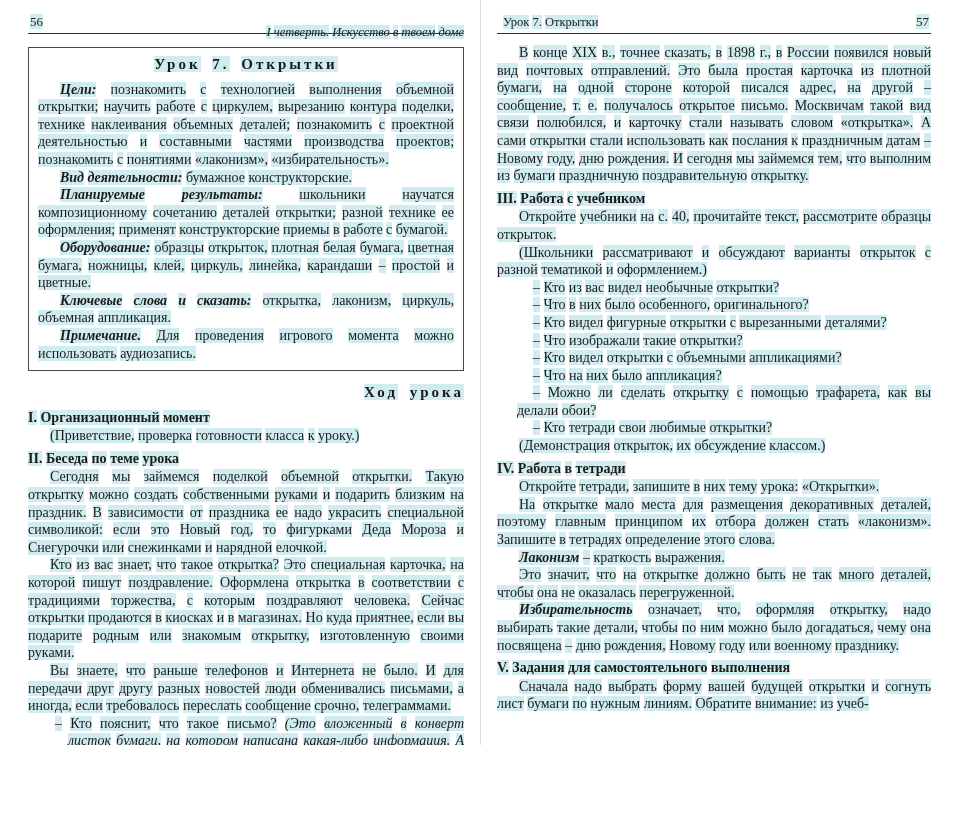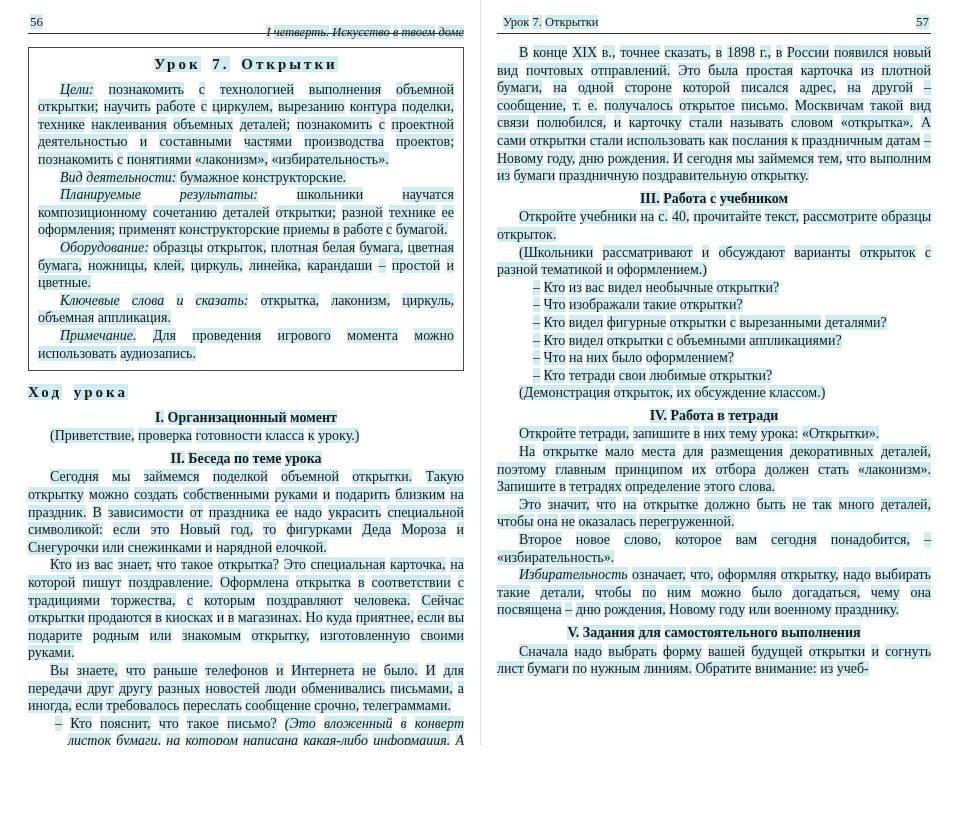--- a/index.html
+++ b/index.html
@@ -21,27 +21,27 @@
   .head-right .num { right:2px;padding-left:32px; }
   .head-right .run { position:absolute; left:6px; top:1px; }
 
   .body-text { font-size:14px; line-height:17.6px; text-align:justify; }
 
   .lesson-box { margin-top:13px; border:1px solid #474747; padding:5px 9px 8px 9px; }
   .lesson-title { text-align:center; text-indent:0; font-weight:bold; font-size:15px;
     letter-spacing:3px; word-spacing:5px; margin:3px 0 7px 0; }
 
   p { text-indent:22px; }
-  .bi { font-weight:normal; font-style:italic;margin-top:36px; }
+  .bi { font-weight:bold; font-style:italic;margin-top:36px; }
   .it { font-style:italic; }
 
-  .course-heading { text-align:left; text-indent:0; font-weight:bold; font-size:15px;
+  .course-heading { text-align:right; text-indent:0; font-weight:bold; font-size:15px;
     letter-spacing:3px; word-spacing:5px; margin:13px 0 7px 0; }
 
-  .sec-h { font-weight:bold; text-indent:0; text-align:center; margin:5px 0 1px 0; }
+  .sec-h { font-weight:bold; text-indent:0; text-align:left; margin:5px 0 1px 0; }
 
   .q { padding-left:20px; text-indent:16px; }
   .q-ans { padding-left:40px; text-indent:-13px; }
 
   
   .w { background:rgba(104,192,205,0.30); }
 </style>
 </head>
 <body>
 
@@ -88,32 +88,34 @@
 
     <div class="body-text" style="margin-top:10px;">
       <p><span class="w">В</span> <span class="w">конце</span> <span class="w">XIX</span> <span class="w">в.,</span> <span class="w">точнее</span> <span class="w">сказать,</span> <span class="w">в</span> <span class="w">1898</span> <span class="w">г.,</span> <span class="w">в</span> <span class="w">России</span> <span class="w">появился</span> <span class="w">новый</span> <span class="w">вид</span> <span class="w">почтовых</span> <span class="w">отправлений.</span> <span class="w">Это</span> <span class="w">была</span> <span class="w">простая</span> <span class="w">карточка</span> <span class="w">из</span> <span class="w">плотной</span> <span class="w">бумаги,</span> <span class="w">на</span> <span class="w">одной</span> <span class="w">стороне</span> <span class="w">которой</span> <span class="w">писался</span> <span class="w">адрес,</span> <span class="w">на</span> <span class="w">другой</span> <span class="w">–</span> <span class="w">сообщение,</span> <span class="w">т.</span> <span class="w">е.</span> <span class="w">получалось</span> <span class="w">открытое</span> <span class="w">письмо.</span> <span class="w">Москвичам</span> <span class="w">такой</span> <span class="w">вид</span> <span class="w">связи</span> <span class="w">полюбился,</span> <span class="w">и</span> <span class="w">карточку</span> <span class="w">стали</span> <span class="w">называть</span> <span class="w">словом</span> <span class="w">«открытка».</span> <span class="w">А</span> <span class="w">сами</span> <span class="w">открытки</span> <span class="w">стали</span> <span class="w">использовать</span> <span class="w">как</span> <span class="w">послания</span> <span class="w">к</span> <span class="w">праздничным</span> <span class="w">датам</span> <span class="w">–</span> <span class="w">Новому</span> <span class="w">году,</span> <span class="w">дню</span> <span class="w">рождения.</span> <span class="w">И</span> <span class="w">сегодня</span> <span class="w">мы</span> <span class="w">займемся</span> <span class="w">тем,</span> <span class="w">что</span> <span class="w">выполним</span> <span class="w">из</span> <span class="w">бумаги</span> <span class="w">праздничную</span> <span class="w">поздравительную</span> <span class="w">открытку.</span></p>
 
       <p class="sec-h"><span class="w">III.</span> <span class="w">Работа</span> <span class="w">с</span> <span class="w">учебником</span></p>
       <p><span class="w">Откройте</span> <span class="w">учебники</span> <span class="w">на</span> <span class="w">с.</span> <span class="w">40,</span> <span class="w">прочитайте</span> <span class="w">текст,</span> <span class="w">рассмотрите</span> <span class="w">образцы</span> <span class="w">открыток.</span></p>
       <p><span class="w">(Школьники</span> <span class="w">рассматривают</span> <span class="w">и</span> <span class="w">обсуждают</span> <span class="w">варианты</span> <span class="w">открыток</span> <span class="w">с</span> <span class="w">разной</span> <span class="w">тематикой</span> <span class="w">и</span> <span class="w">оформлением.)</span></p>
 
       <div>
         <p class="q"><span class="w">–</span> <span class="w">Кто</span> <span class="w">из</span> <span class="w">вас</span> <span class="w">видел</span> <span class="w">необычные</span> <span class="w">открытки?</span></p>
+        <p class="q"><span class="w">–</span> <span class="w">Что</span> <span class="w">в</span> <span class="w">них</span> <span class="w">было</span> <span class="w">особенного,</span> <span class="w">оригинального?</span></p>
+        <p class="q"><span class="w">–</span> <span class="w">Кто</span> <span class="w">видел</span> <span class="w">фигурные</span> <span class="w">открытки</span> <span class="w">с</span> <span class="w">вырезанными</span> <span class="w">деталями?</span></p>
         <p class="q"><span class="w">–</span> <span class="w">Что</span> <span class="w">изображали</span> <span class="w">такие</span> <span class="w">открытки?</span></p>
-        <p class="q"><span class="w">–</span> <span class="w">Кто</span> <span class="w">видел</span> <span class="w">фигурные</span> <span class="w">открытки</span> <span class="w">с</span> <span class="w">вырезанными</span> <span class="w">деталями?</span></p>
         <p class="q"><span class="w">–</span> <span class="w">Кто</span> <span class="w">видел</span> <span class="w">открытки</span> <span class="w">с</span> <span class="w">объемными</span> <span class="w">аппликациями?</span></p>
-        <p class="q"><span class="w">–</span> <span class="w">Что</span> <span class="w">на</span> <span class="w">них</span> <span class="w">было</span> <span class="w">оформлением?</span></p>
+        <p class="q"><span class="w">–</span> <span class="w">Что</span> <span class="w">на</span> <span class="w">них</span> <span class="w">было</span> <span class="w">аппликация?</span></p>
+        <p class="q"><span class="w">–</span> <span class="w">Можно</span> <span class="w">ли</span> <span class="w">сделать</span> <span class="w">открытку</span> <span class="w">с</span> <span class="w">помощью</span> <span class="w">трафарета,</span> <span class="w">как</span> <span class="w">вы</span> <span class="w">делали</span> <span class="w">обои?</span></p>
         <p class="q"><span class="w">–</span> <span class="w">Кто</span> <span class="w">тетради</span> <span class="w">свои</span> <span class="w">любимые</span> <span class="w">открытки?</span></p>
       </div>
       <p><span class="w">(Демонстрация</span> <span class="w">открыток,</span> <span class="w">их</span> <span class="w">обсуждение</span> <span class="w">классом.)</span></p>
 
       <p class="sec-h"><span class="w">IV.</span> <span class="w">Работа</span> <span class="w">в</span> <span class="w">тетради</span></p>
       <p><span class="w">Откройте</span> <span class="w">тетради,</span> <span class="w">запишите</span> <span class="w">в</span> <span class="w">них</span> <span class="w">тему</span> <span class="w">урока:</span> <span class="w">«Открытки».</span></p>
       <p><span class="w">На</span> <span class="w">открытке</span> <span class="w">мало</span> <span class="w">места</span> <span class="w">для</span> <span class="w">размещения</span> <span class="w">декоративных</span> <span class="w">деталей,</span> <span class="w">поэтому</span> <span class="w">главным</span> <span class="w">принципом</span> <span class="w">их</span> <span class="w">отбора</span> <span class="w">должен</span> <span class="w">стать</span> <span class="w">«лаконизм».</span> <span class="w">Запишите</span> <span class="w">в</span> <span class="w">тетрадях</span> <span class="w">определение</span> <span class="w">этого</span> <span class="w">слова.</span></p>
+      <p><span class="bi"><span class="w">Лаконизм</span></span> <span><span class="w">–</span> <span class="w">краткость</span> <span class="w">выражения.</span></span></p>
       <p><span class="w">Это</span> <span class="w">значит,</span> <span class="w">что</span> <span class="w">на</span> <span class="w">открытке</span> <span class="w">должно</span> <span class="w">быть</span> <span class="w">не</span> <span class="w">так</span> <span class="w">много</span> <span class="w">деталей,</span> <span class="w">чтобы</span> <span class="w">она</span> <span class="w">не</span> <span class="w">оказалась</span> <span class="w">перегруженной.</span></p>
-      <p><span class="w">Второе</span> <span class="w">новое</span> <span class="w">слово,</span> <span class="w">которое</span> <span class="w">вам</span> <span class="w">сегодня</span> <span class="w">понадобится,</span> <span class="w">–</span> <span class="w">«избирательность».</span></p>
       <p><span class="bi"><span class="w">Избирательность</span></span> <span><span class="w">означает,</span> <span class="w">что,</span> <span class="w">оформляя</span> <span class="w">открытку,</span> <span class="w">надо</span> <span class="w">выбирать</span> <span class="w">такие</span> <span class="w">детали,</span> <span class="w">чтобы</span> <span class="w">по</span> <span class="w">ним</span> <span class="w">можно</span> <span class="w">было</span> <span class="w">догадаться,</span> <span class="w">чему</span> <span class="w">она</span> <span class="w">посвящена</span> <span class="w">–</span> <span class="w">дню</span> <span class="w">рождения,</span> <span class="w">Новому</span> <span class="w">году</span> <span class="w">или</span> <span class="w">военному</span> <span class="w">празднику.</span></span></p>
 
       <p class="sec-h"><span class="w">V.</span> <span class="w">Задания</span> <span class="w">для</span> <span class="w">самостоятельного</span> <span class="w">выполнения</span></p>
       <p><span class="w">Сначала</span> <span class="w">надо</span> <span class="w">выбрать</span> <span class="w">форму</span> <span class="w">вашей</span> <span class="w">будущей</span> <span class="w">открытки</span> <span class="w">и</span> <span class="w">согнуть</span> <span class="w">лист</span> <span class="w">бумаги</span> <span class="w">по</span> <span class="w">нужным</span> <span class="w">линиям.</span> <span class="w">Обратите</span> <span class="w">внимание:</span> <span class="w">из</span> <span class="w">учеб-</span></p>
     </div>
   </div>
 </div>
 
 </body></html>

